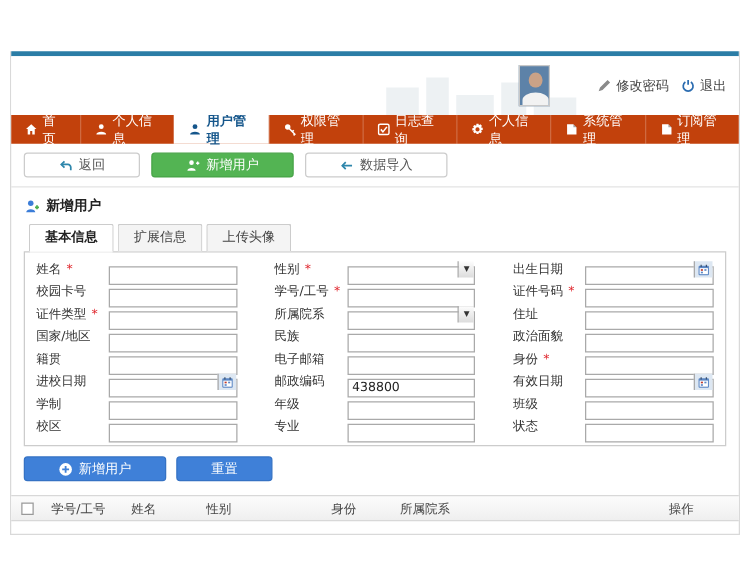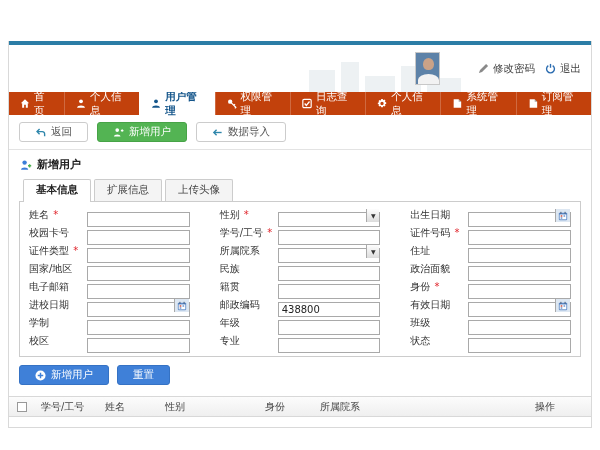--- a/index.html
+++ b/index.html
@@ -33,21 +33,21 @@
   
   .nav { display:flex; height:23px; background:#c2410c; }
   .nav-item { display:flex; align-items:center; gap:4px; padding:0 11px;
     font-size:10.5px; color:#fff; cursor:pointer; border-left:1px solid rgba(255,255,255,.22); }
   .nav-item:first-child { border-left:none; }
   .nav-item svg { width:11px; height:11px; fill:#fff; }
   .nav-item.active { background:#fff; color:#15568b; font-weight:bold; }
   .nav-item.active svg { fill:#15568b; }
   
   .toolbar { display:flex; gap:9px; padding:7px 10px; }
-  .btn { display:inline-flex; align-items:center; gap:5px; height:20px; padding:0 15px;
+  .btn { display:inline-flex; align-items:center; gap:5px; height:20px; padding:0 27px;
     font-size:10.5px; border-radius:3px; cursor:pointer; border:1px solid #ccc;
     background:#fff; color:#555; }
   .btn svg { width:11px; height:11px; }
   .btn.green { background:#53b453; border-color:#47a347; color:#fff; }
   .btn.blue { background:#3f80d8; border-color:#3572c4; color:#fff; }
   .divider { border-top:1px solid #e3e3e3; }
   .sec-title { display:flex; align-items:center; gap:5px; padding:7px 11px 3px;
     font-size:11px; font-weight:bold; color:#222; }
   .sec-title svg { width:12px; height:12px; }
   .tabs { display:flex; margin:4px 0 0 14px; position:relative; z-index:2; }
@@ -264,25 +264,25 @@
         </div>
         <div class="field">
           <span class="flabel">民族</span>
           <span class="fctl"><input value="" style=""></span>
         </div>
         <div class="field">
           <span class="flabel">政治面貌</span>
           <span class="fctl"><input value="" style=""></span>
         </div>
         <div class="field">
+          <span class="flabel">籍贯</span>
+          <span class="fctl"><input value="" style=""></span>
+        </div>
+        <div class="field">
           <span class="flabel">电子邮箱</span>
-          <span class="fctl"><input value="" style=""></span>
-        </div>
-        <div class="field">
-          <span class="flabel">籍贯</span>
           <span class="fctl"><input value="" style=""></span>
         </div>
         <div class="field">
           <span class="flabel">身份 <i class="req">*</i></span>
           <span class="fctl"><input value="" style=""></span>
         </div>
         <div class="field">
           <span class="flabel">进校日期</span>
           <span class="fctl"><input value="" style=""><span class="picker">
               <svg viewBox="0 0 12 12">

